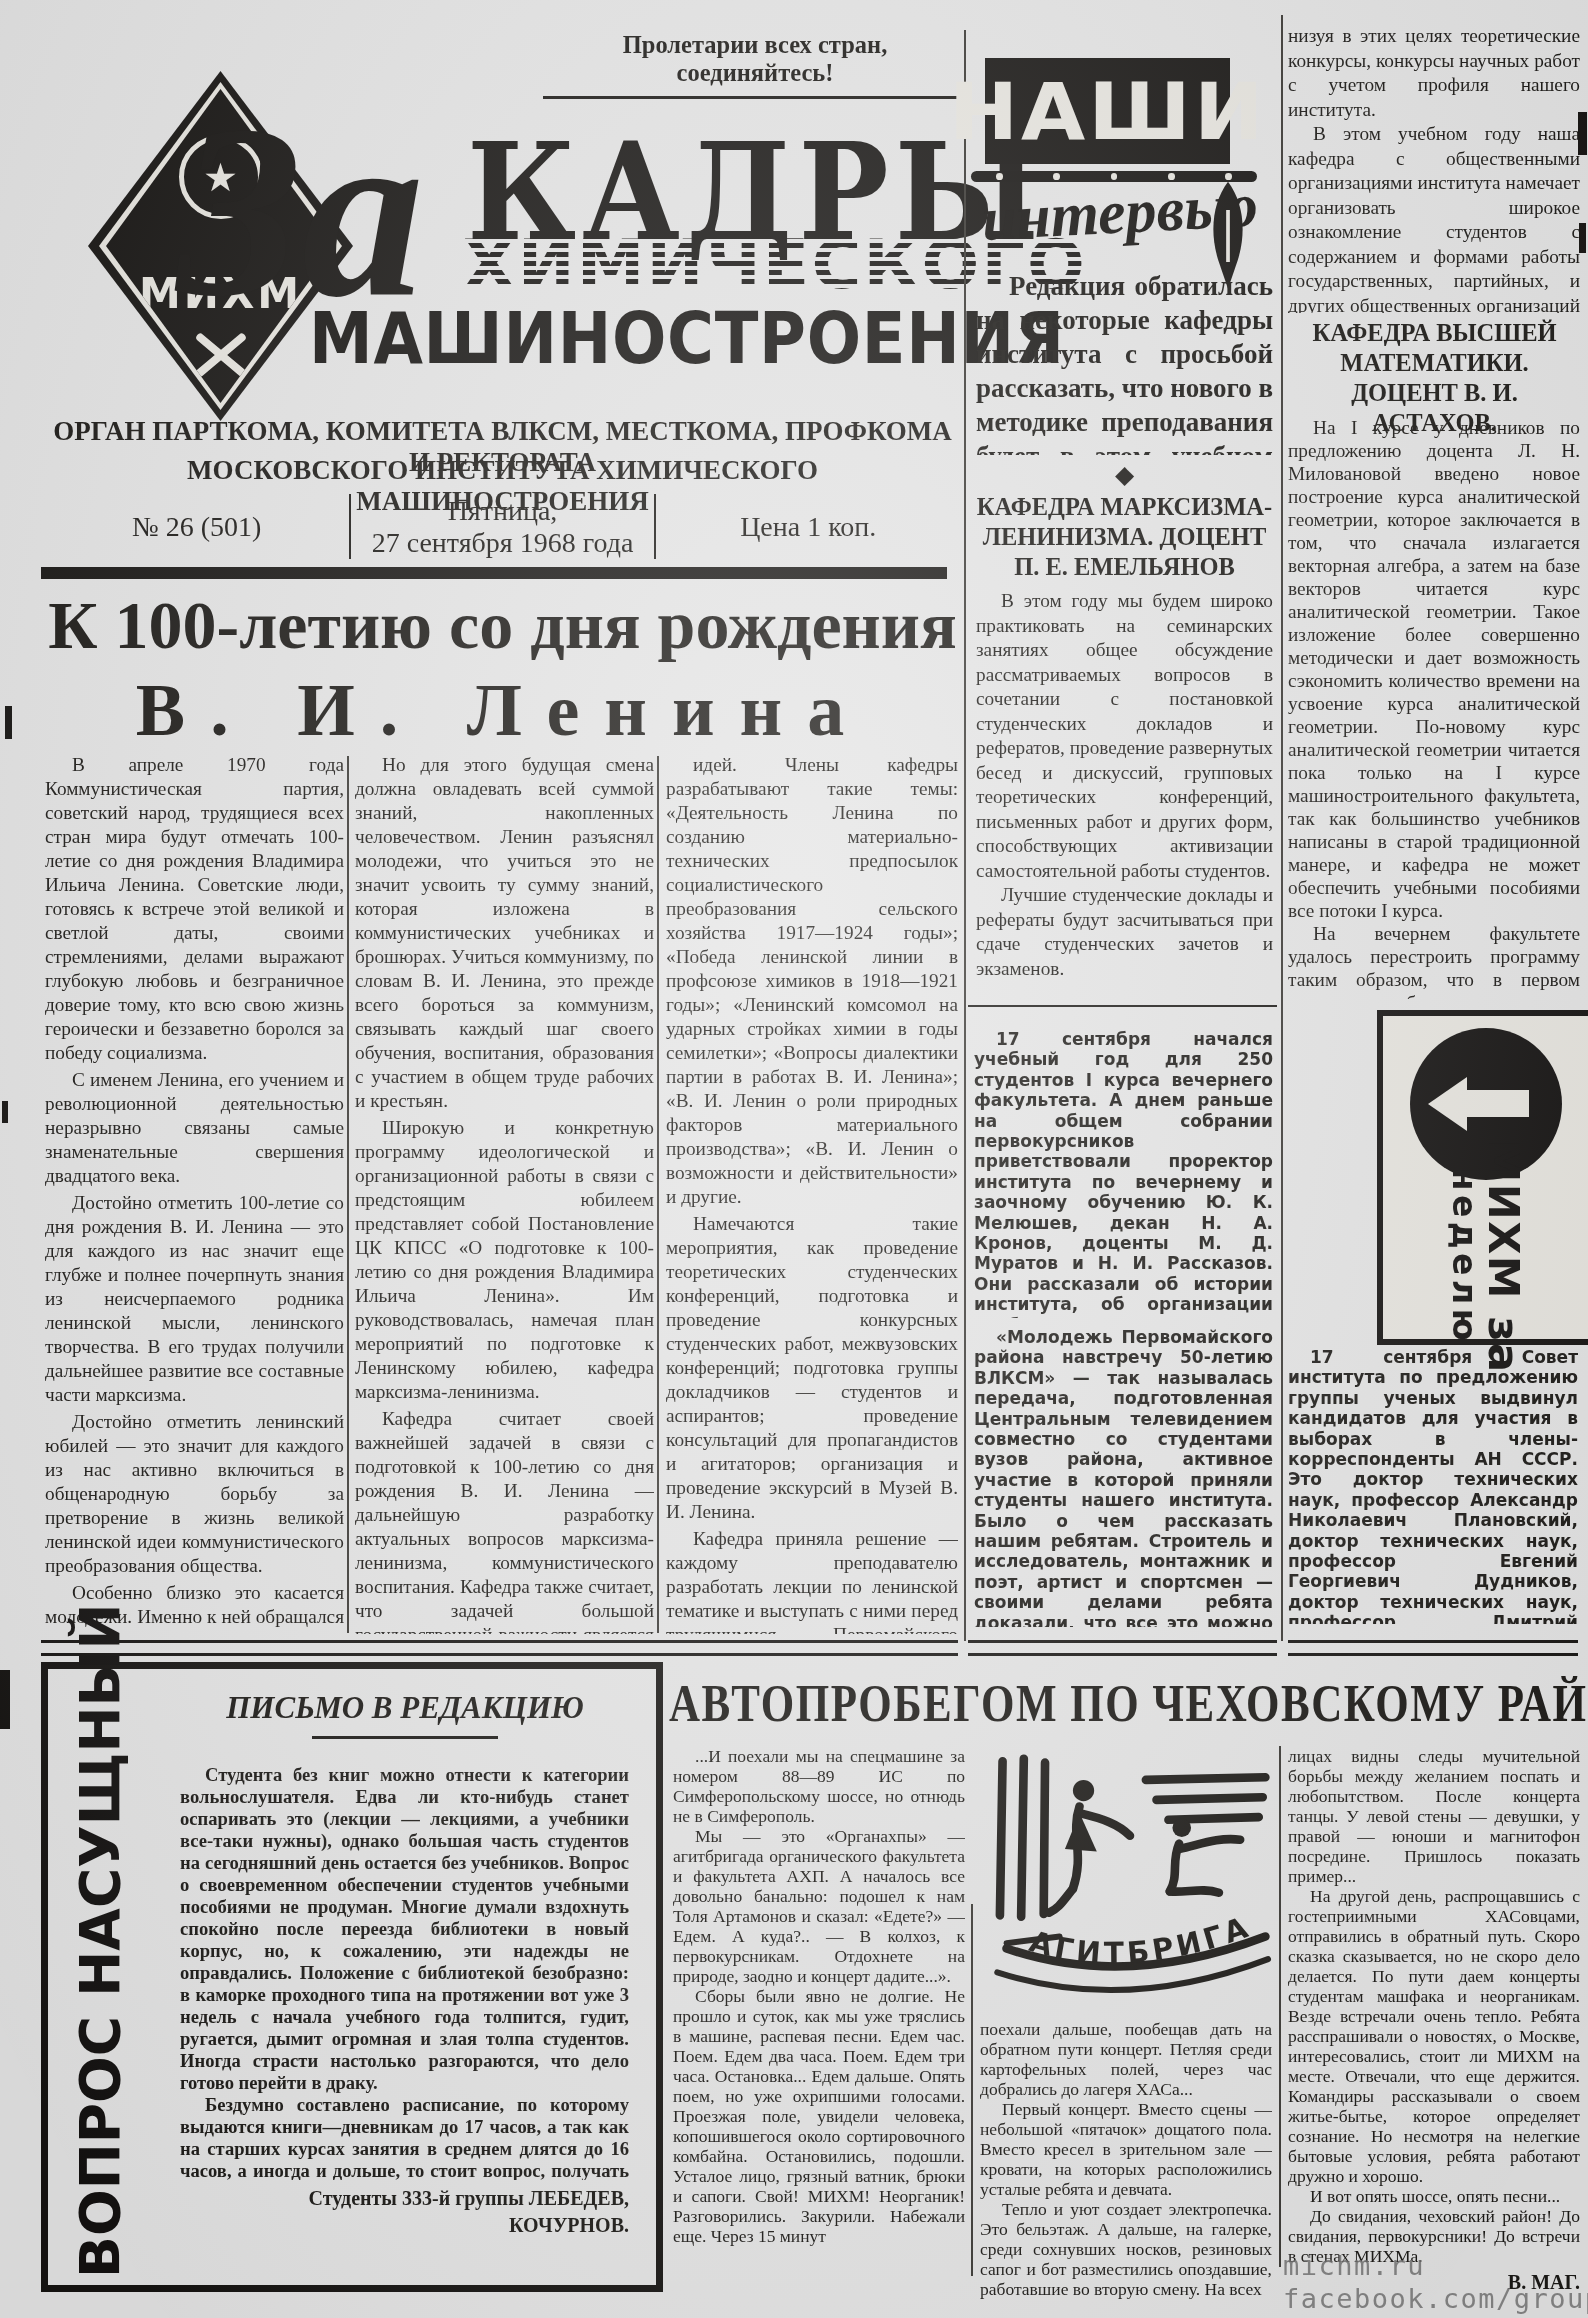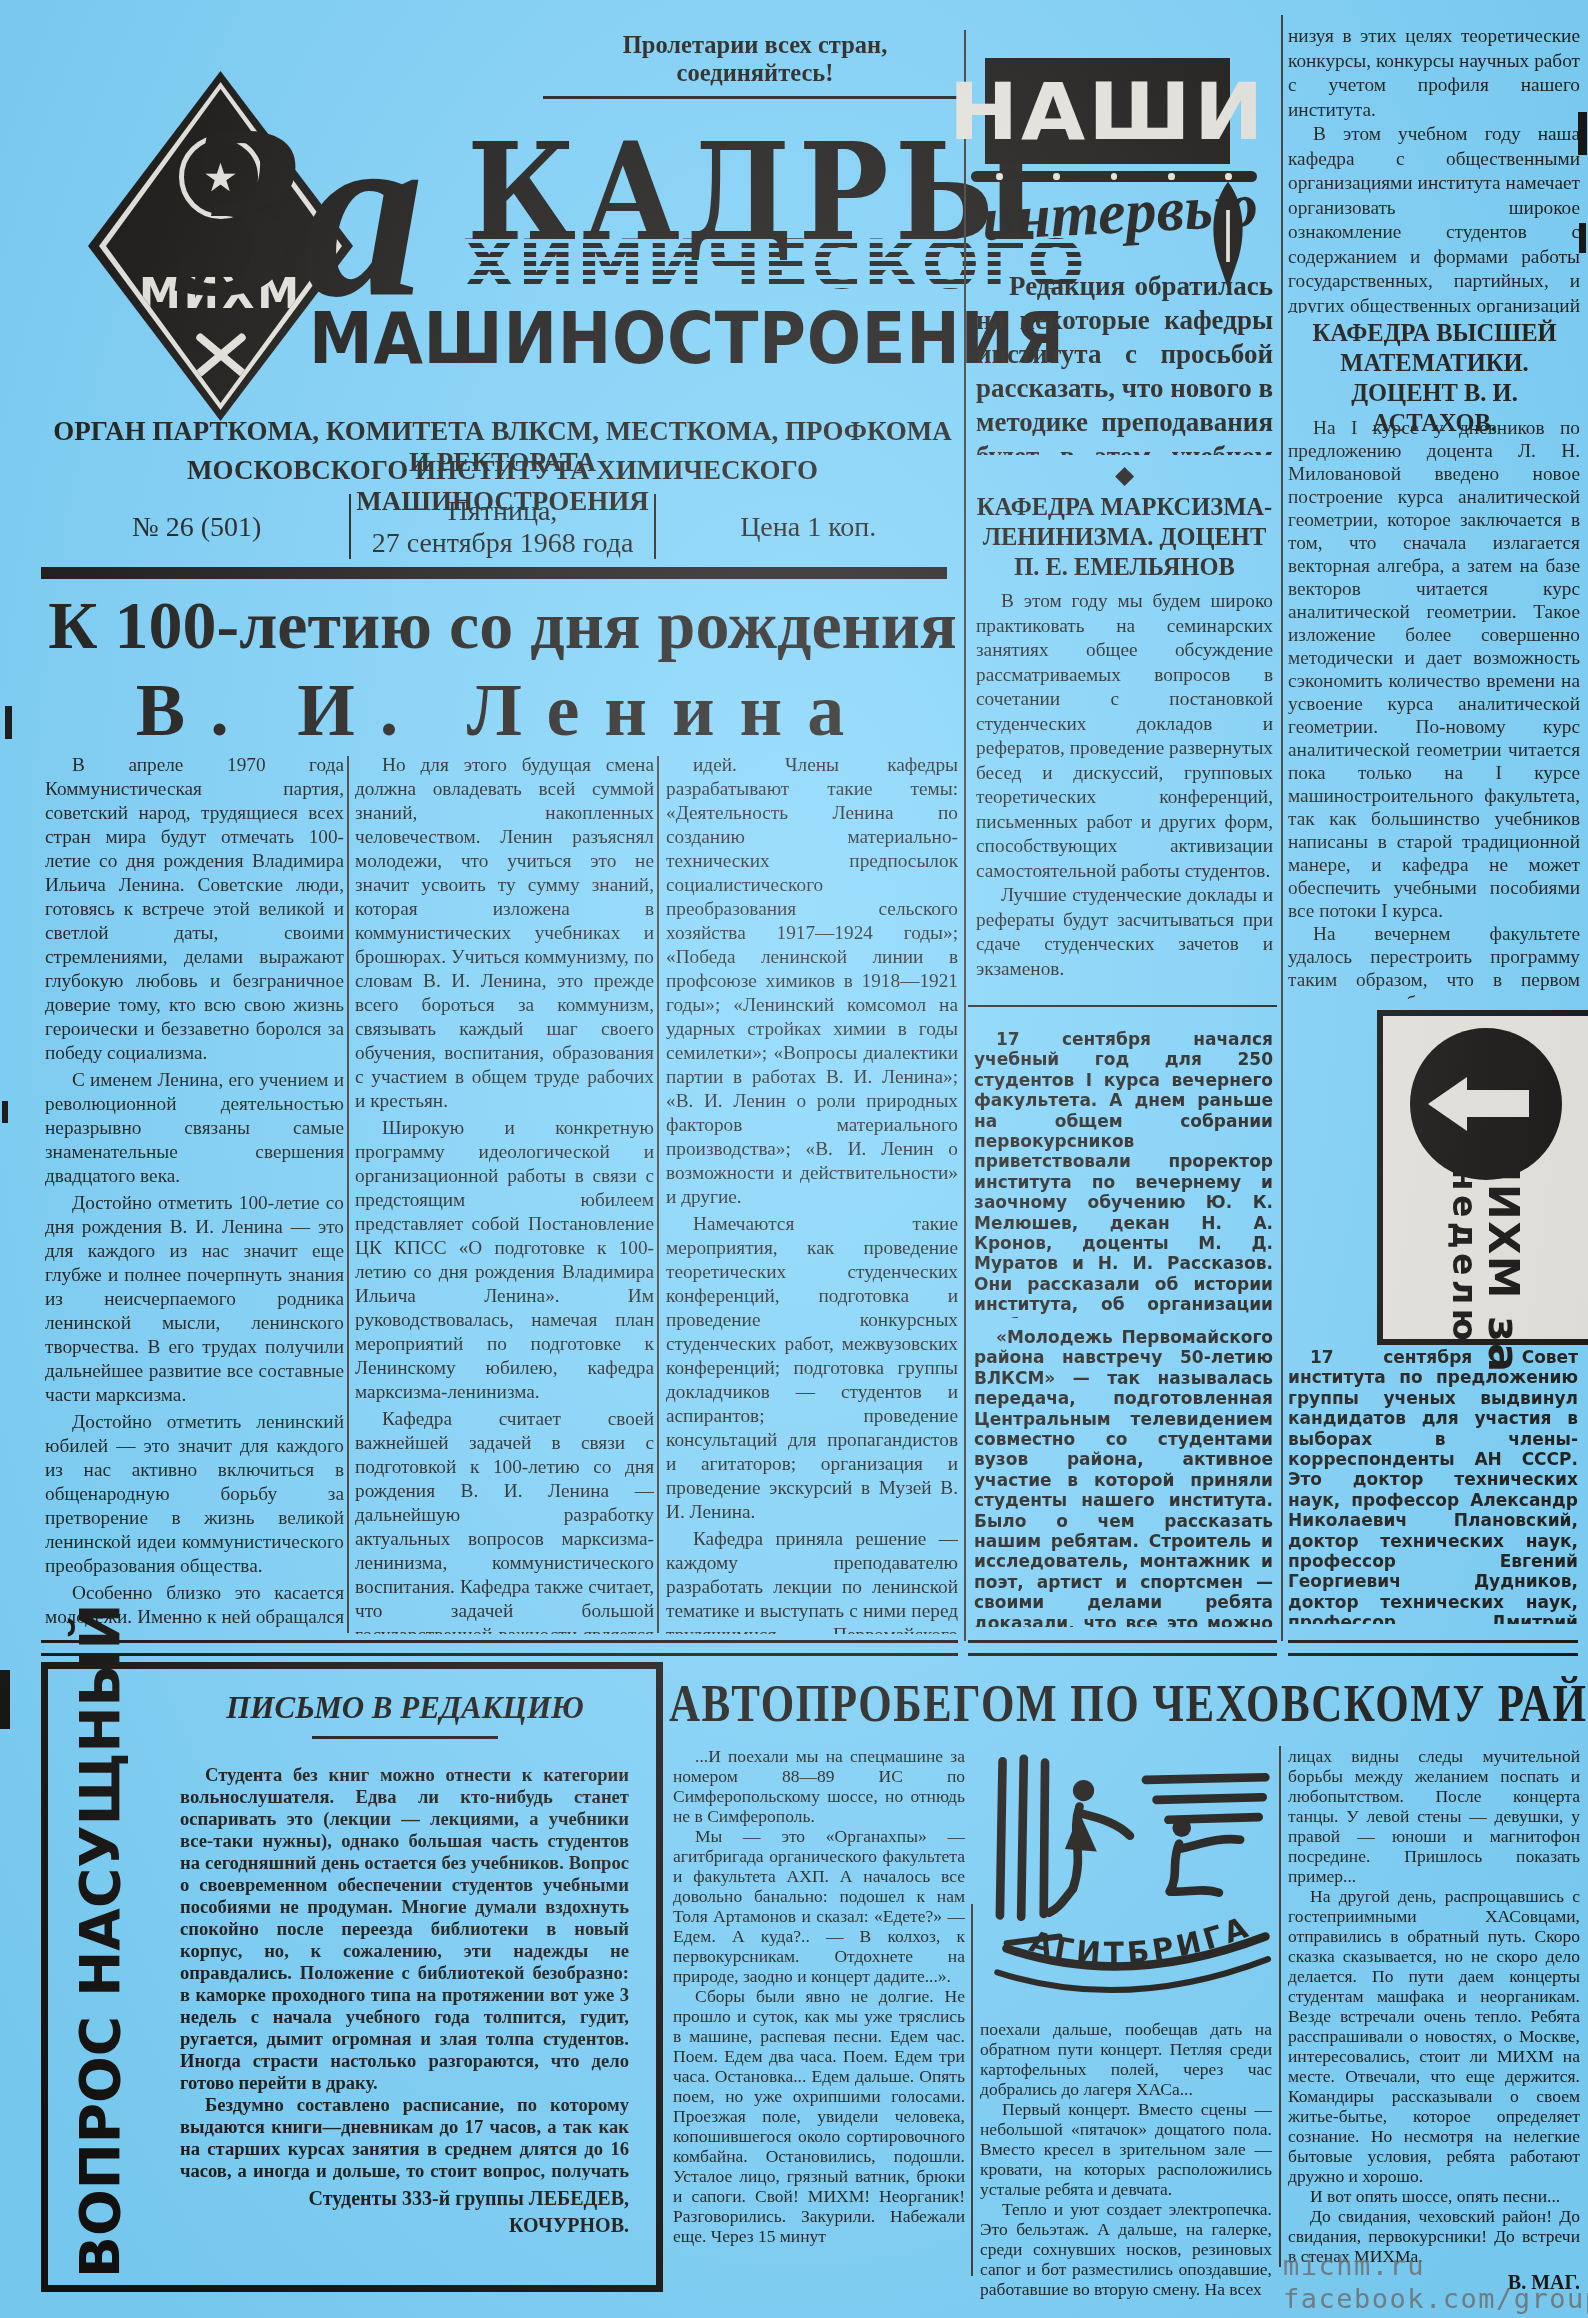--- a/index.html
+++ b/index.html
@@ -1,16 +1,16 @@
 <!DOCTYPE html>
 <html style="font-size:12px"><head>
 <meta charset="utf-8">
 <style>
   html,body{margin:0;padding:0;background:#555;}
-  .page{position:relative;width:1588px;height:2319px;background:#7dd3fc;overflow:hidden;
+  .page{position:relative;width:1588px;height:2319px;background:#e5e5e5;overflow:hidden;
         font-family:"Liberation Serif",serif;color:#1b1916;}
   .page::after{content:"";position:absolute;inset:0;pointer-events:none;
         background:radial-gradient(ellipse at 50% 40%, rgba(255,255,255,.25), rgba(0,0,0,.06) 90%);}
   .abs{position:absolute;}
   
   .slogan{left:543px;top:31px;width:424px;font:bold 24.5px "Liberation Serif",serif;text-align:center;
           border-bottom:3px solid #1b1916;padding-bottom:9px;}
   .logo{left:88px;top:71px;width:265px;height:350px;}
   .d1,.d2,.d3{position:absolute;clip-path:polygon(50% 0,100% 50%,50% 100%,0 50%);}
   .d1{inset:0;background:#161412;}

